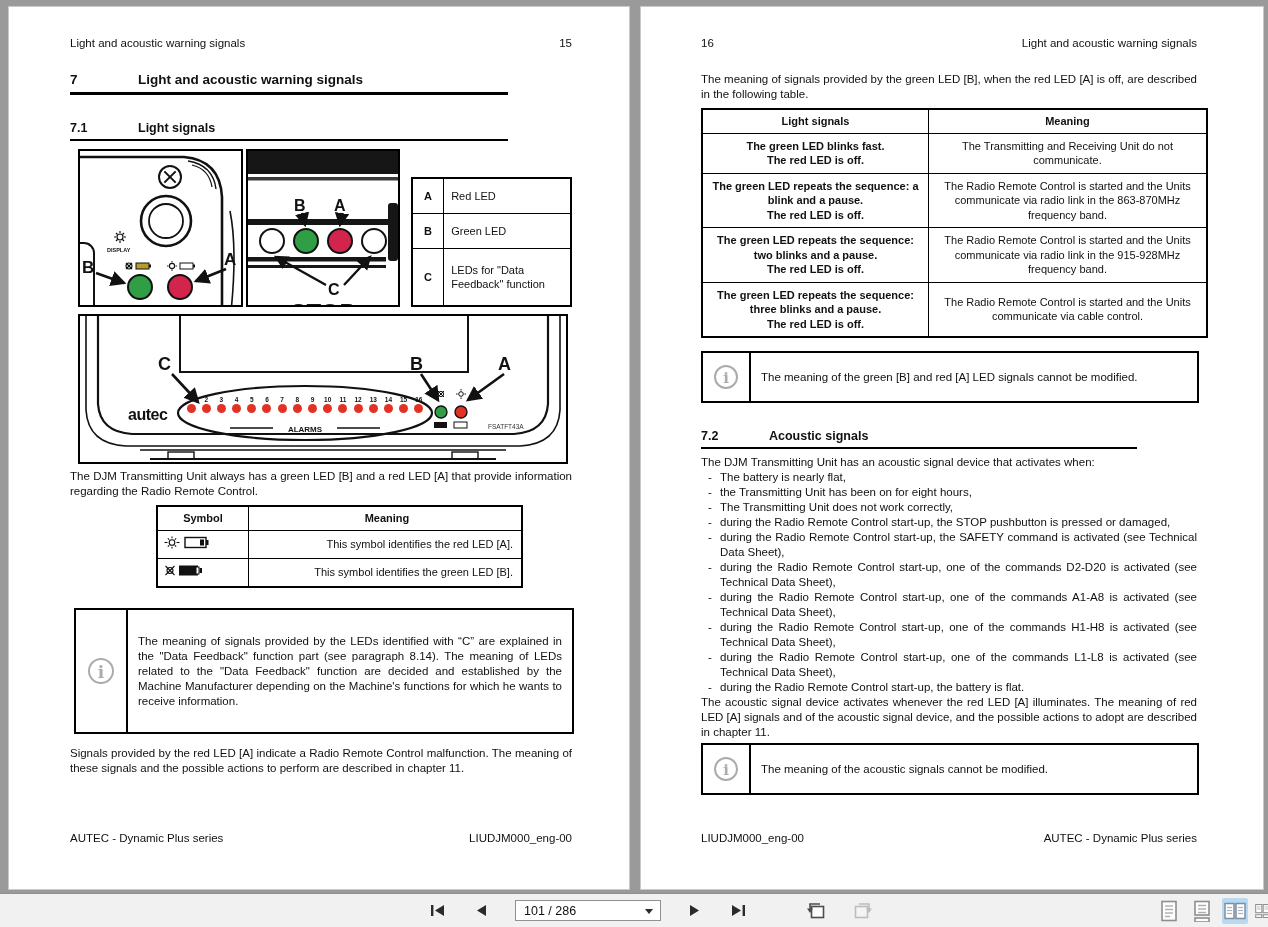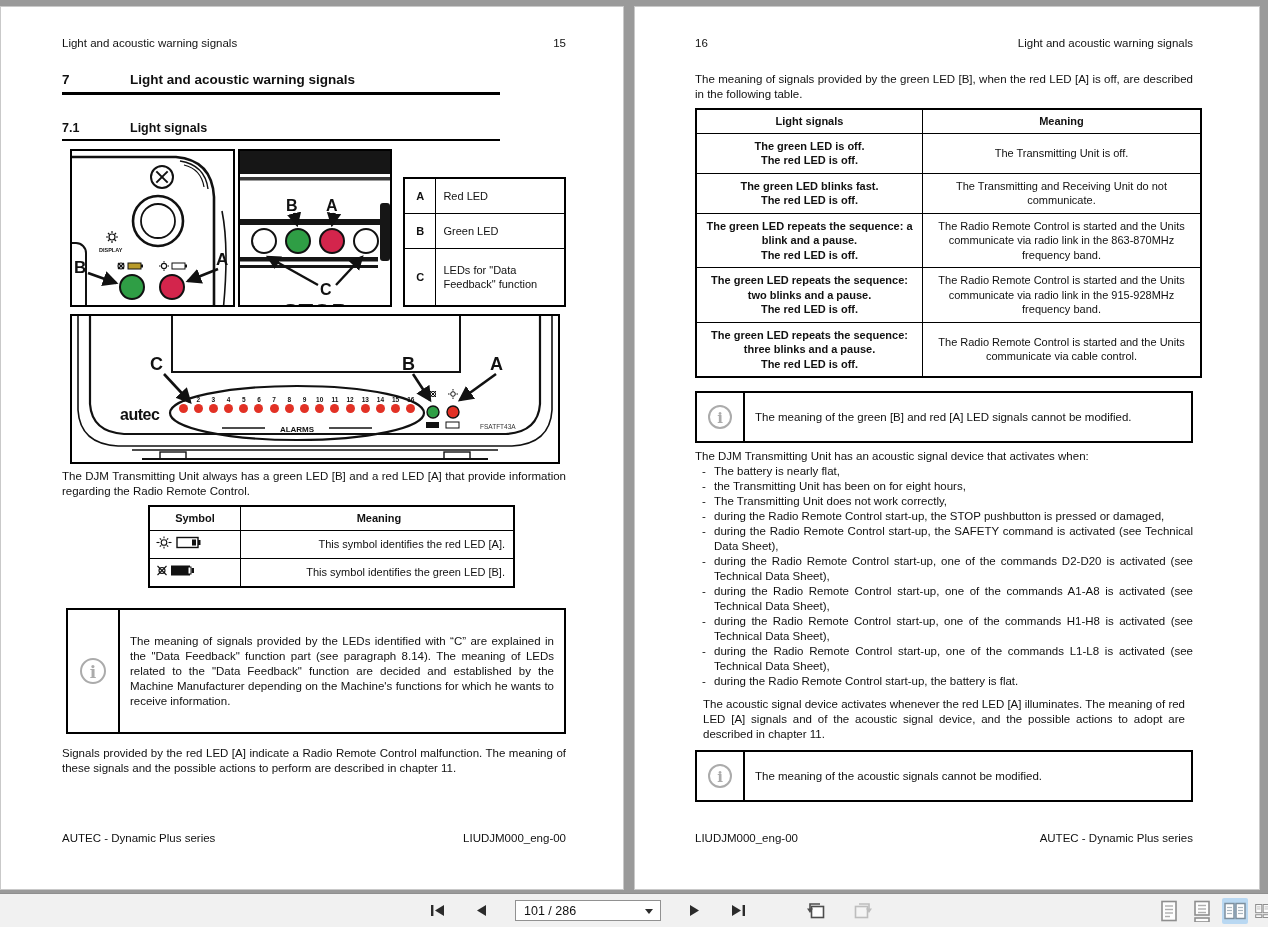--- a/index.html
+++ b/index.html
@@ -1,18 +1,18 @@
 <!DOCTYPE html>
 <html><head>
 <meta charset="utf-8">
 <style>
   html,body{margin:0;padding:0;width:1268px;height:927px;overflow:hidden;background:#9a9a9a;
     font-family:"Liberation Sans","DejaVu Sans",sans-serif;color:#111;}
   .viewer{width:1268px;height:927px;display:flex;flex-direction:column;}
-  .pages-area{flex:1;background:#9a9a9a;padding:6px 4px 4px 0;display:flex;gap:10px;min-height:0;}
+  .pages-area{flex:1;background:#9a9a9a;padding:6px 4px 4px 8px;display:flex;gap:10px;min-height:0;}
   .page{background:#fff;width:624px;height:884px;position:relative;box-sizing:border-box;
     font-size:11.5px;line-height:15px;box-shadow:inset 0 0 0 1px #c9c9c9;}
   .page-inner{position:absolute;inset:0;}
   .lp-col{padding:0 58px 0 62px;}
   .rp-col{padding:0 67px 0 61px;}
   .page-header{display:flex;justify-content:space-between;margin-top:30px;font-size:11.5px;}
   
   .h1{margin-top:21px;font-weight:bold;font-size:13.5px;border-bottom:3px solid #000;width:438px;
       padding-bottom:5px;display:flex;}
   .h1 .num,.h2 .num{width:68px;flex:none;}
@@ -383,25 +383,20 @@
 
         <p class="para" style="margin:21px 0 0 0">The meaning of signals provided by the green LED [B], when the red LED [A] is off, are described in the following table.</p>
 
         <table class="sigtable">
           <tbody>
               <tr>
             <th class="sig" style="white-space:normal">Light signals</th>
             <th class="mean">Meaning</th>
           </tr>
           <tr>
-            <td class="sig">The green LED is off.
-The red LED is off.</td>
-            <td class="mean">The Transmitting Unit is off.</td>
-          </tr>
-          <tr>
             <td class="sig">The green LED blinks fast.
 The red LED is off.</td>
             <td class="mean">The Transmitting and Receiving Unit do not communicate.</td>
           </tr>
           <tr>
             <td class="sig">The green LED repeats the sequence: a
 blink and a pause.
 The red LED is off.</td>
             <td class="mean">The Radio Remote Control is started and the Units communicate via radio link in the 863-870MHz frequency band.</td>
           </tr>
@@ -420,37 +415,41 @@
         </tbody>
           </table>
 
         <div class="notebox rp-note" style="margin-top:13px">
           <div class="nb-left">
             <div class="info-i">i</div>
           </div>
           <div class="nb-text" style="text-align:center">The meaning of the green [B] and red [A] LED signals cannot be modified.</div>
         </div>
 
+        <div class="h2 r">
+          <span class="num">7.2</span>
+          <span>Acoustic signals</span>
+        </div>
 
         <p class="para" style="margin:6px 0 0 0">The DJM Transmitting Unit has an acoustic signal device that activates when:</p>
 
         <ul class="bullets">
           <li class="bold">The battery is nearly flat,</li>
           <li>the Transmitting Unit has been on for eight hours,</li>
           <li>The Transmitting Unit does not work correctly,</li>
           <li>during the Radio Remote Control start-up, the STOP pushbutton is pressed or damaged,</li>
           <li>during the Radio Remote Control start-up, the SAFETY command is activated (see Technical Data Sheet),</li>
           <li>during the Radio Remote Control start-up, one of the commands D2-D20 is activated (see Technical Data Sheet),</li>
           <li>during the Radio Remote Control start-up, one of the commands A1-A8 is activated (see Technical Data Sheet),</li>
           <li>during the Radio Remote Control start-up, one of the commands H1-H8 is activated (see Technical Data Sheet),</li>
           <li>during the Radio Remote Control start-up, one of the commands L1-L8 is activated (see Technical Data Sheet),</li>
           <li>during the Radio Remote Control start-up, the battery is flat.</li>
         </ul>
 
-        <p class="para" style="margin:8px">The acoustic signal device activates whenever the red LED [A] illuminates. The meaning of red LED [A] signals and of the acoustic signal device, and the possible actions to adopt are described in chapter 11.</p>
+        <p class="para" style="margin:0">The acoustic signal device activates whenever the red LED [A] illuminates. The meaning of red LED [A] signals and of the acoustic signal device, and the possible actions to adopt are described in chapter 11.</p>
 
         <div class="notebox rp-note" style="margin-top:3px">
           <div class="nb-left">
             <div class="info-i">i</div>
           </div>
           <div class="nb-text" style="text-align:left">The meaning of the acoustic signals cannot be modified.</div>
         </div>
 
         <div class="pagefooter">
           <span>LIUDJM000_eng-00</span>

